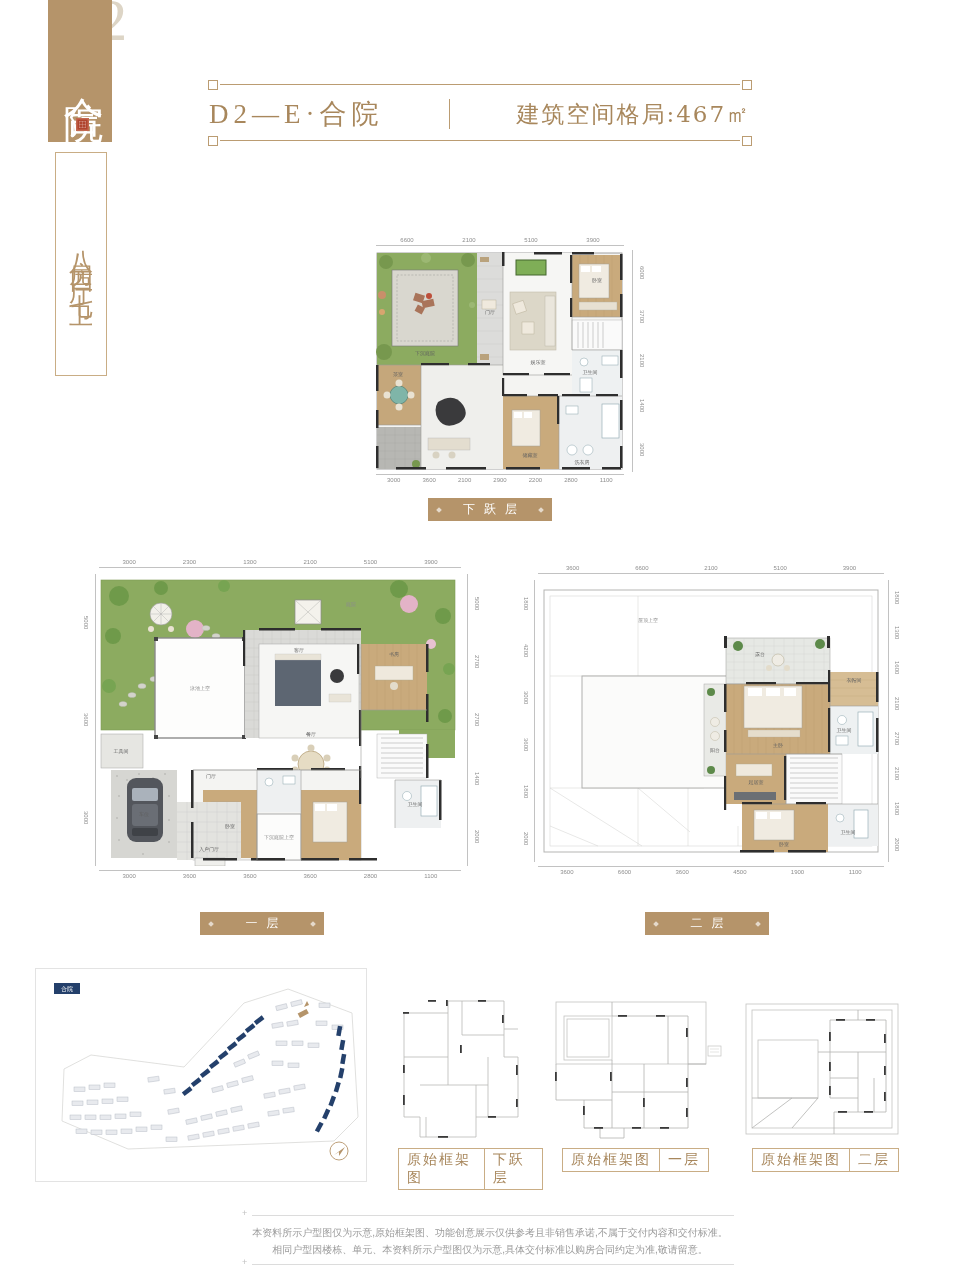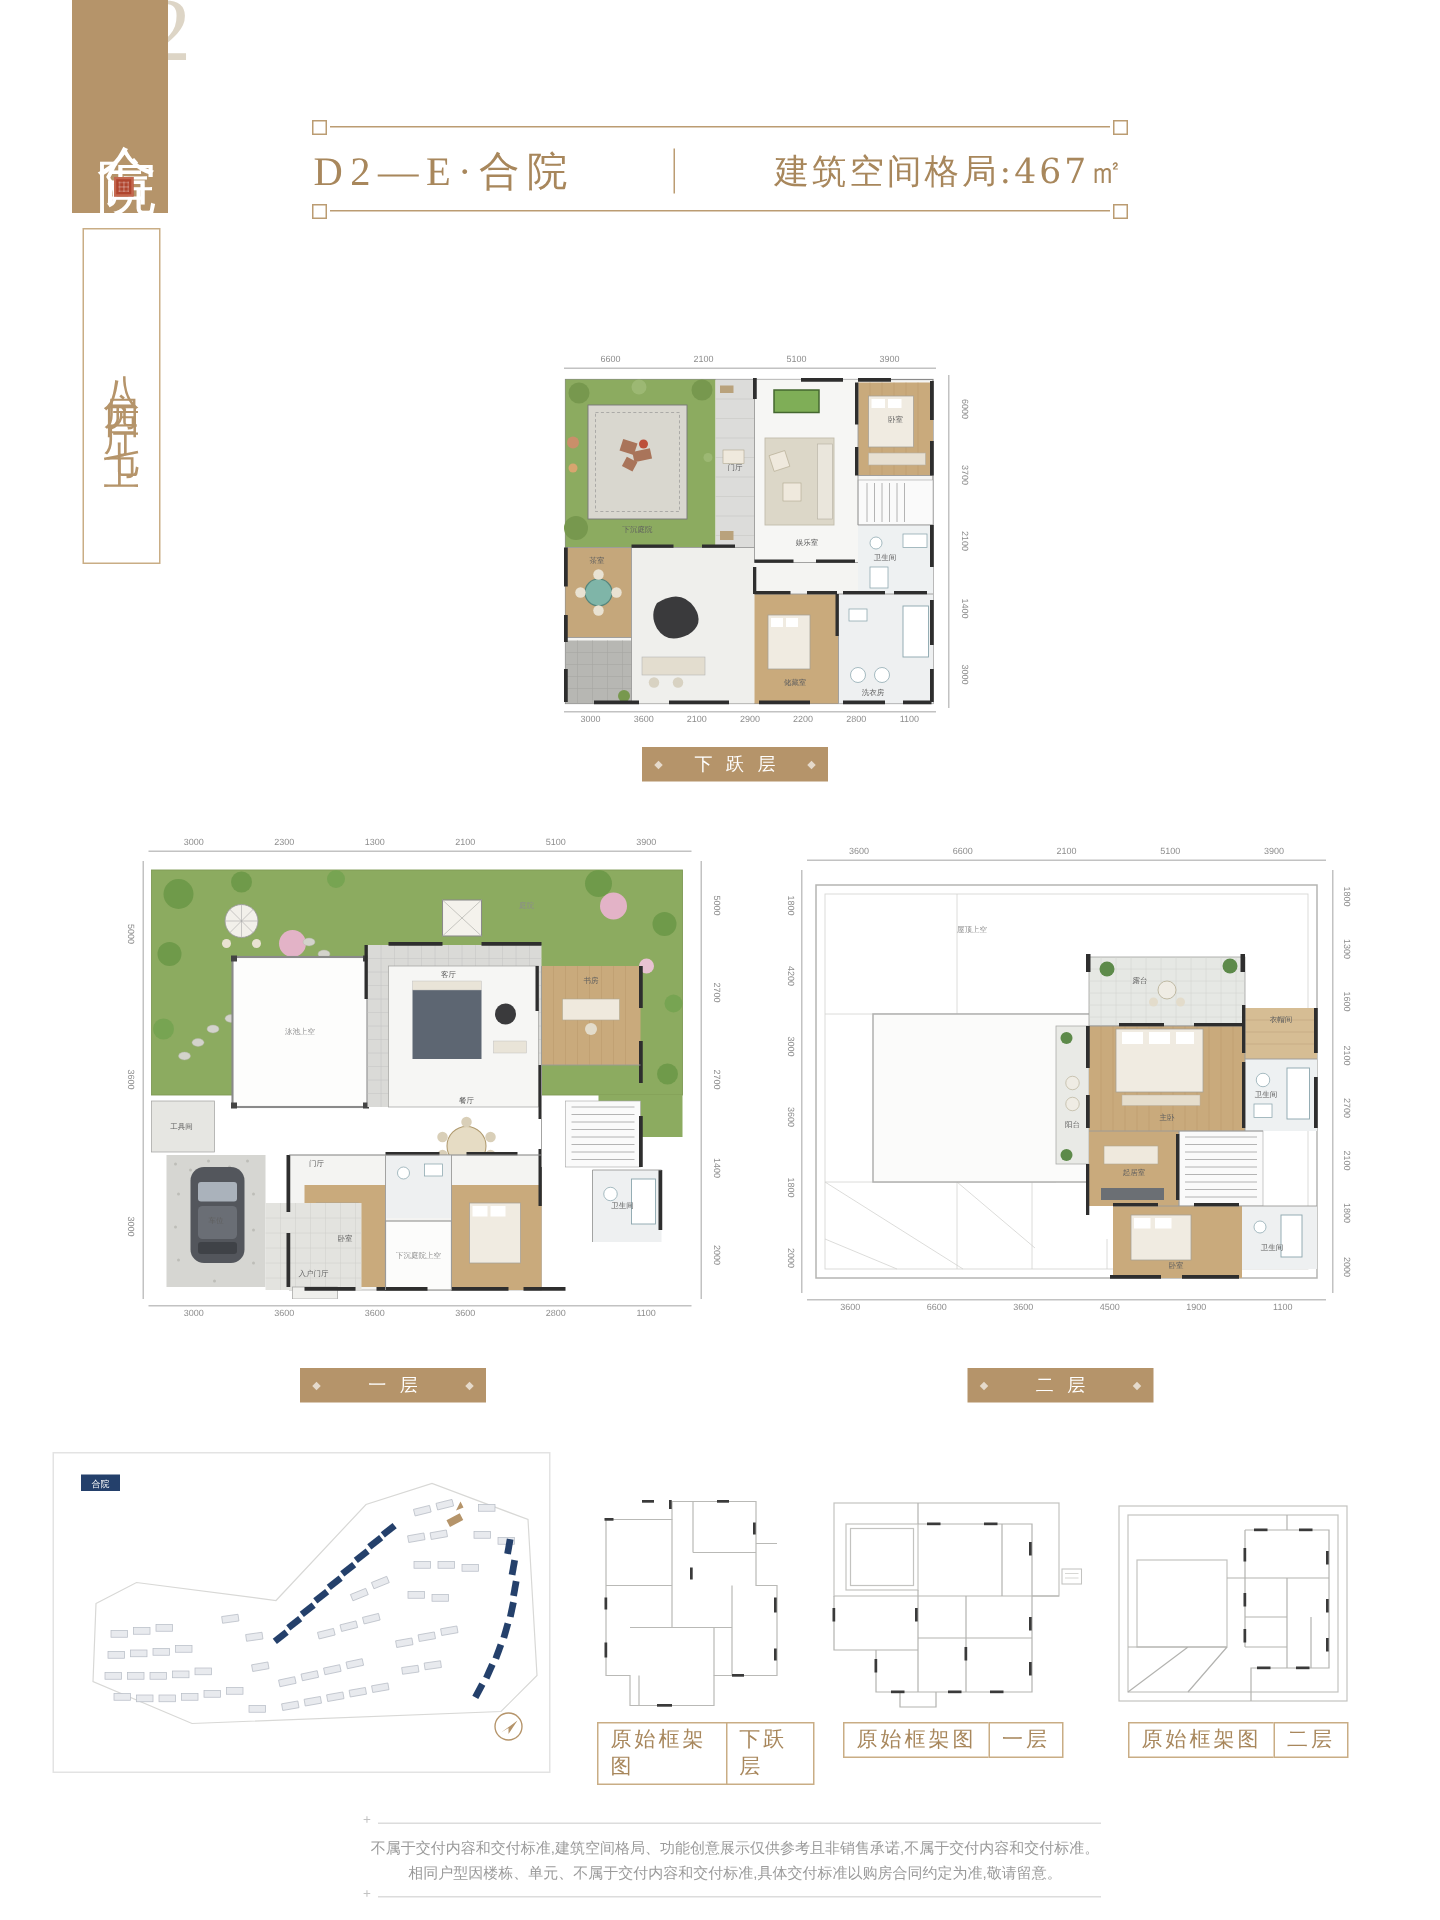--- a/index.html
+++ b/index.html
@@ -763,17 +763,17 @@
   <div class="fwcap" style="left:548px;top:1148px;width:175px;">
     <span class="cap1">原始框架图</span>
       <span class="cap2">一层</span>
   </div>
   <div class="fwcap" style="left:738px;top:1148px;width:175px;">
     <span class="cap1">原始框架图</span>
       <span class="cap2">二层</span>
   </div>
 
   <div class="rule" style="top:1215px;"></div>
-  <div class="disc" style="top:1224px;">不属于交付内容和交付标准,建筑空间格局、功能创意展示仅供参考且非销售承诺,不属于交付内容和交付标准。</div>
-  <div class="disc" style="top:1241px;">相同户型因楼栋、单元、不属于交付内容和交付标准,具体交付标准以购房合同约定为准,敬请留意。</div>
+  <div class="disc" style="top:1224px;">本资料所示户型图仅为示意,原始框架图、功能创意展示仅供参考且非销售承诺,不属于交付内容和交付标准。</div>
+  <div class="disc" style="top:1241px;">相同户型因楼栋、单元、本资料所示户型图仅为示意,具体交付标准以购房合同约定为准,敬请留意。</div>
   <div class="rule" style="top:1264px;"></div>
 
 </div>
 
 </body></html>

